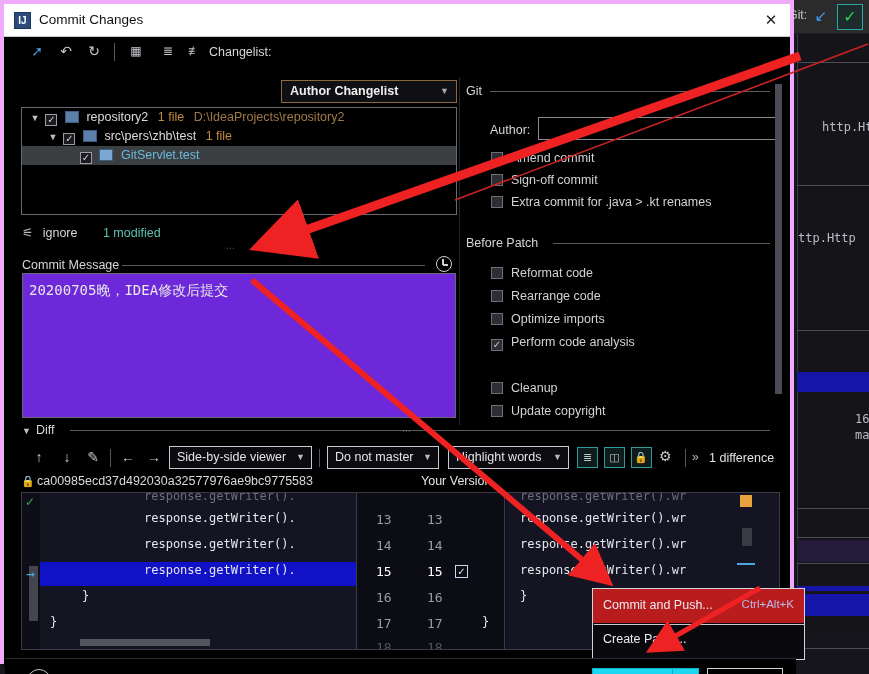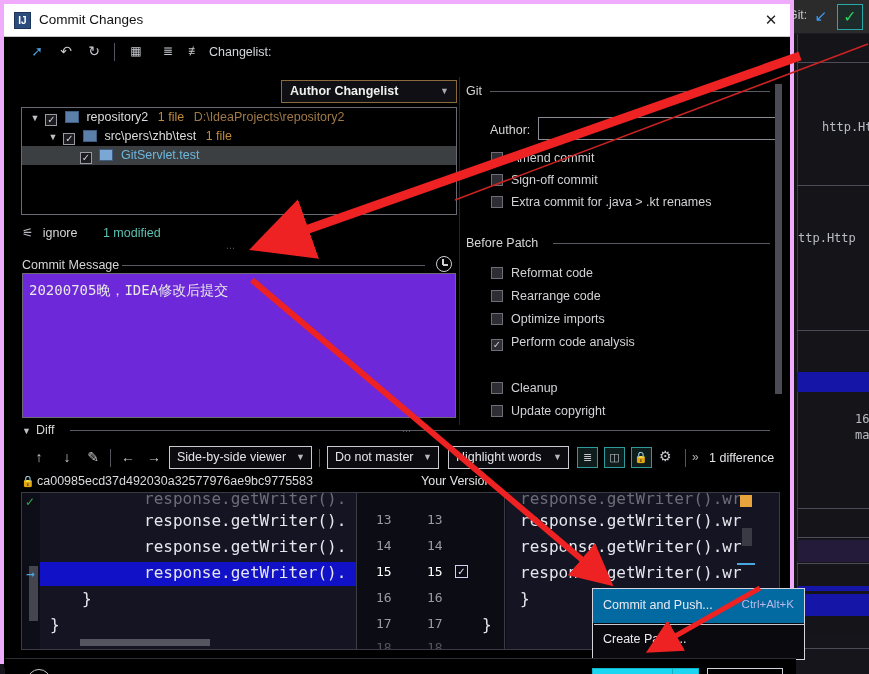--- a/index.html
+++ b/index.html
@@ -163,38 +163,38 @@
   .rev-hash { position: absolute; left: 33px; top: 0px; font-size: 12.5px; color: #dadade; }
   .your-version { position: absolute; left: 417px; top: 0px; font-size: 12.5px; color: #e4e4e8; }
 
   
   .diffpane { position: absolute; left: 17px; top: 455px; width: 759px; height: 158px; background: #0b0b14; border: 1px solid #3b3b46; overflow: hidden; }
   .gutter-icons { position: absolute; left: 0; top: 0; width: 18px; height: 100%; background: #0e0e18; }
   .gcheck { position: absolute; left: 3px; top: 2px; color: #2aa84a; font-size: 12px; }
   .gbar { position: absolute; left: 7px; top: 73px; width: 9px; height: 55px; background: #45454f; }
   .garrow { position: absolute; left: 4px; top: 75px; color: #4aa8e0; font-size: 11px; }
   .lpane { position: absolute; left: 18px; top: 0; width: 316px; height: 100%; background: #141422; }
-  .cline { position: absolute; font-family: "DejaVu Sans Mono", monospace; font-size: 16px; color: #e6e6ee; white-space: nowrap; }
+  .cline { position: absolute; font-family: "DejaVu Sans Mono", monospace; font-size: 12px; color: #e6e6ee; white-space: nowrap; }
   .hl { position: absolute; left: 18px; width: 465px; height: 24px; background: #1111c8; }
   .nums { position: absolute; left: 334px; top: 0; width: 149px; height: 100%; background: #0c0c14; border-left: 1px solid #3b3b46; border-right: 1px solid #3b3b46; }
   .num { position: absolute; font-family: "DejaVu Sans Mono", monospace; font-size: 13px; color: #9a9aa6; }
   .numchk { position: absolute; width: 13px; height: 13px; border: 1px solid #cfd3f0; color: #dfe2ff; font-size: 10px; line-height: 11px; text-align: center; }
   .rpane { position: absolute; left: 484px; top: 0; width: 275px; height: 100%; background: #141422; }
   .hscroll { position: absolute; left: 58px; bottom: 3px; width: 130px; height: 7px; background: #55555f; }
   .mark-orange { position: absolute; left: 718px; top: 2px; width: 12px; height: 12px; background: #e8a33d; }
   .mark-line { position: absolute; left: 715px; top: 70px; width: 18px; height: 2px; background: #4aa8e0; }
   .mark-grey { position: absolute; left: 720px; top: 35px; width: 10px; height: 18px; background: #3a3a44; }
 
   
   .ctxmenu {
     position: absolute; left: 588px; top: 551px; width: 213px; height: 72px;
     background: #0a0a0e; border: 1px solid #d5d5dd;
   }
   .ctxitem { position: relative; height: 34px; font-size: 12.5px; }
-  .ctxitem.sel { background: #0369a1; }
+  .ctxitem.sel { background: #b91c1c; }
   .ctxitem .lbl { position: absolute; left: 10px; top: 9px; color: #eaeaf0; }
   .ctxitem .acc { position: absolute; right: 10px; top: 9px; color: #b9b9e8; font-size: 11.5px; }
   .ctxdiv { position: absolute; left: 1px; top: 35px; width: 211px; height: 1px; background: #c8c8d2; }
 
   
   .footer { position: absolute; left: 1px; top: 621px; width: 791px; height: 42px; background: #000; border-top: 1px solid #2c2c34; }
   .help {
     position: absolute; left: 22px; top: 10px; width: 24px; height: 24px;
     border: 1.5px solid #c6c6cc; border-radius: 50%; color: #dcdce2;
     font-size: 13px; text-align: center; line-height: 21px;

